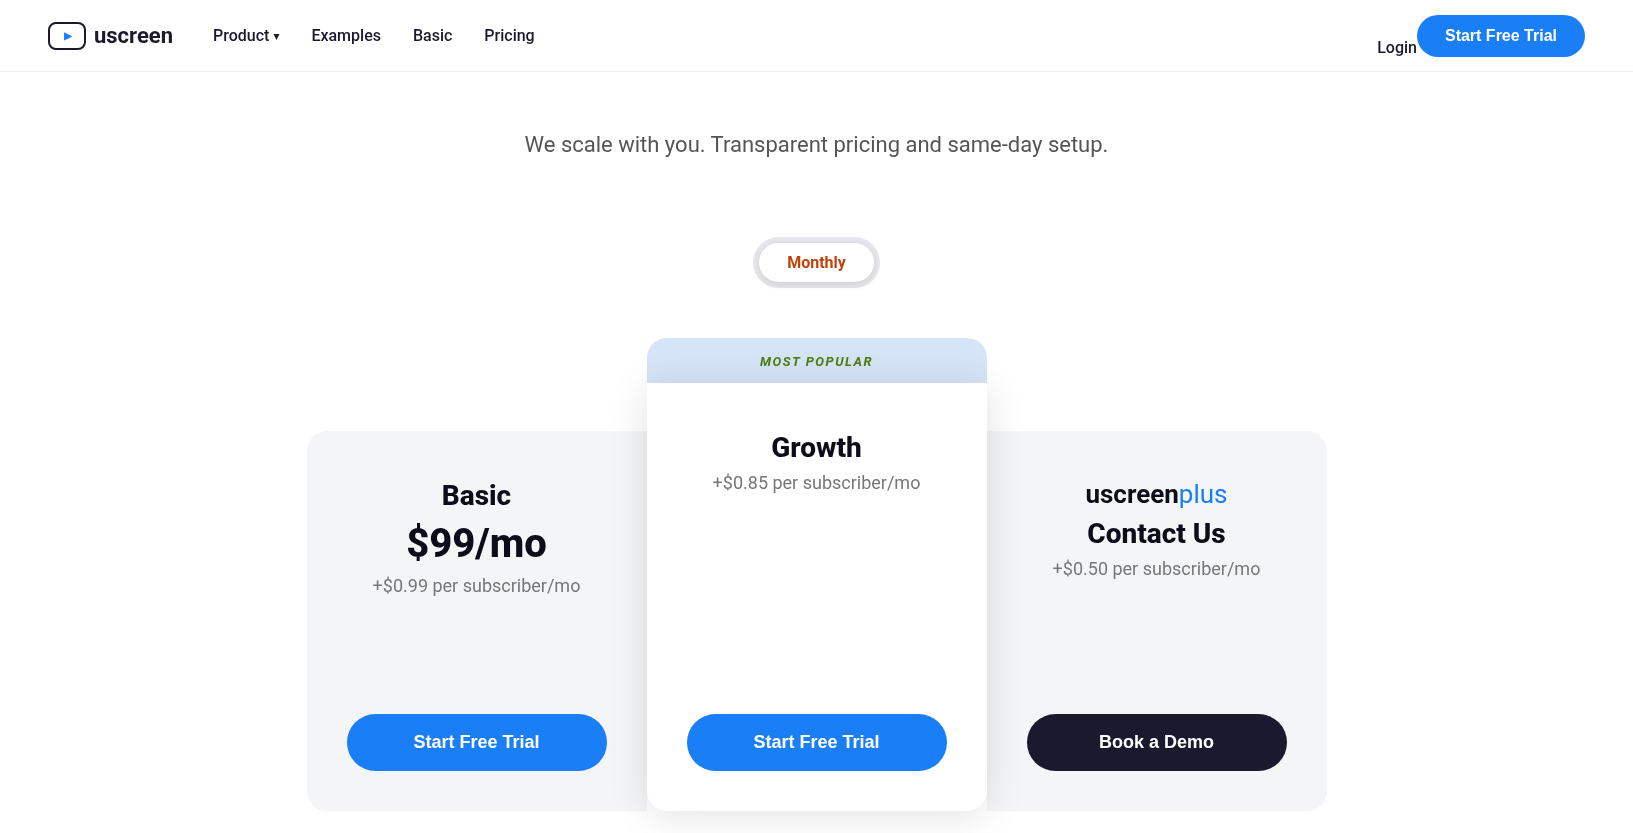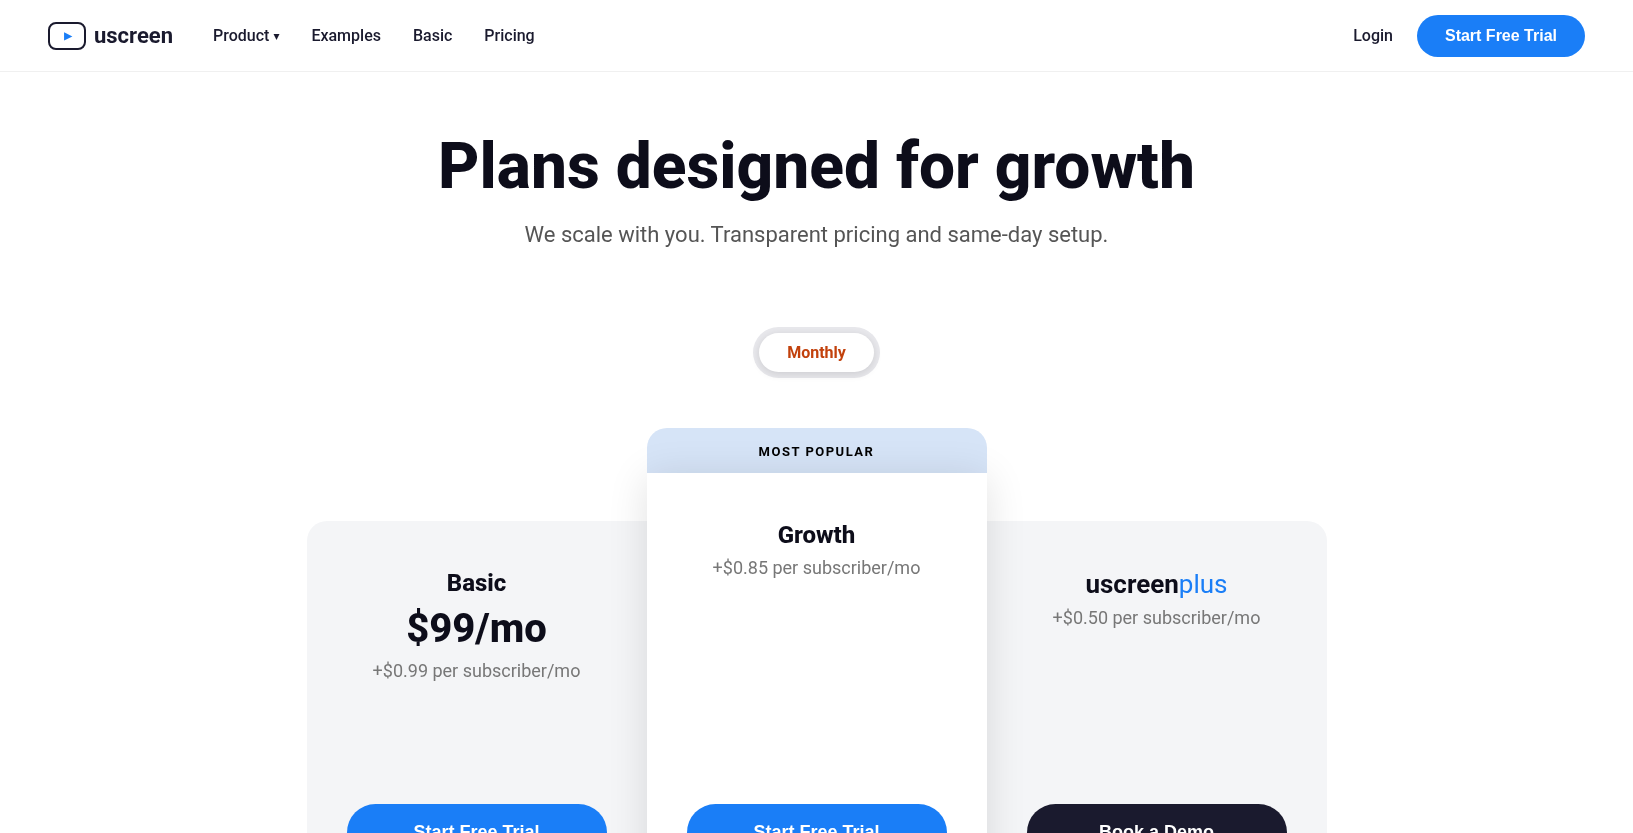--- a/index.html
+++ b/index.html
@@ -19,21 +19,21 @@
     }
     .nav-logo-icon::after {
       content: '▶';
       font-size: 10px; color: #1a7ef7; margin-left: 2px;
     }
     .nav-links { display: flex; align-items: center; gap: 32px; }
     .nav-link {
       font-size: 16px; color: #1a1a2e; text-decoration: none; font-weight: 500;
       display: flex; align-items: center; gap: 4px; cursor: pointer;
     }
-    .nav-right { display: flex; align-items: center; gap: 24px; }
+    .nav-right { display: flex; align-items: flex-end; }
     .nav-login { font-size: 16px; color: #1a1a2e; font-weight: 500; cursor: pointer; text-decoration: none; }
     .nav-cta {
       background: #1a7ef7; color: #fff; border: none; border-radius: 50px;
       padding: 12px 28px; font-size: 16px; font-weight: 700; cursor: pointer;
     }
 
     
     .hero { text-align: center; padding: 60px 24px 40px; }
     .hero h1 { font-size: 64px; font-weight: 800; color: #0d0d1a; line-height: 1.1; margin-bottom: 20px; }
     .hero p { font-size: 22px; color: #555; margin-bottom: 40px; }
@@ -69,21 +69,21 @@
       min-height: 380px;
     }
     .card.popular {
       background: #fff; border-radius: 0 0 20px 20px;
       box-shadow: 0 4px 40px rgba(0,0,0,0.12); z-index: 2;
       margin-top: 0;
     }
     .card.basic { border-radius: 20px 0 0 20px; margin-right: 0; }
     .card.enterprise { border-radius: 0 20px 20px 0; margin-left: 0; }
 
-    .card-title { font-size: 24px; font-weight: 800; color: #0d0d1a; margin-bottom: 8px; text-align: center; }
+    .card-title { font-size: 28px; font-weight: 800; color: #0d0d1a; margin-bottom: 8px; text-align: center; }
     .card-price { font-size: 40px; font-weight: 800; color: #0d0d1a; margin-bottom: 8px; text-align: center; }
     .card-sub { font-size: 18px; color: #777; margin-bottom: 32px; text-align: center; }
 
     .uscreen-plus { display: flex; align-items: center; justify-content: center; gap: 0; margin-bottom: 8px; }
     .uscreen-plus .text-dark { font-size: 26px; font-weight: 700; color: #0d0d1a; }
     .uscreen-plus .text-blue { font-size: 26px; font-weight: 400; color: #1a7ef7; }
 
     .card-btn {
       width: 100%; padding: 18px 0; border-radius: 50px; font-size: 18px; font-weight: 800;
       cursor: pointer; border: none; margin-top: auto;
@@ -118,37 +118,36 @@
       </a>
     </div>
   </div>
   <div class="nav-right">
     <a class="nav-login" href="#">Login</a>
     <button class="nav-cta">Start Free Trial</button>
   </div>
 </nav>
 
 <section class="hero">
-  <h1>Plans designed for growth</h1>
   <p>We scale with you. Transparent pricing and same-day setup.</p>
 </section>
 
 <div class="toggle-wrapper">
   <div class="toggle-pill">
     <div class="toggle-option monthly">Monthly</div>
   </div>
 </div>
 
 <div style="max-width:1100px; margin:0 auto; padding: 0 40px 60px;">
 
   <div style="display:flex; align-items:stretch; justify-content:center; gap:0;">
     <div style="flex:1;"></div>
     <div style="flex:1; display:flex; flex-direction:column; align-items:stretch;">
       <div style="background:#d6e4f7; border-radius:20px 20px 0 0; padding:13px 0; text-align:center;">
-        <span style="font-size:13px; font-weight:700; letter-spacing:1.5px; color:#000000;">MOST POPULAR</span>
+        <span style="font-size:13px; font-weight:700; letter-spacing:1.5px; color:#4d7c0f;font-style:italic;">MOST POPULAR</span>
       </div>
     </div>
     <div style="flex:1;"></div>
   </div>
 
   <div class="pricing-section" style="padding:0; margin:0; gap:0; align-items:stretch;">
 
     <div class="card basic" style="margin-top:48px;">
       <div class="card-title">Basic</div>
       <div class="card-price">$99/mo</div>
@@ -160,18 +159,19 @@
       <div class="card-title">Growth</div>
       <div class="card-sub">+$0.85 per subscriber/mo</div>
       <button class="card-btn btn-blue" style="margin-top:auto;">Start Free Trial</button>
     </div>
 
     <div class="card enterprise" style="margin-top:48px;">
       <div class="uscreen-plus">
         <span class="text-dark">uscreen</span>
         <span class="text-blue">plus</span>
       </div>
+      <div class="card-title">Contact Us</div>
       <div class="card-sub">+$0.50 per subscriber/mo</div>
       <button class="card-btn btn-dark" style="margin-top:auto;">Book a Demo</button>
     </div>
 
   </div>
 </div>
 
 </body></html>

